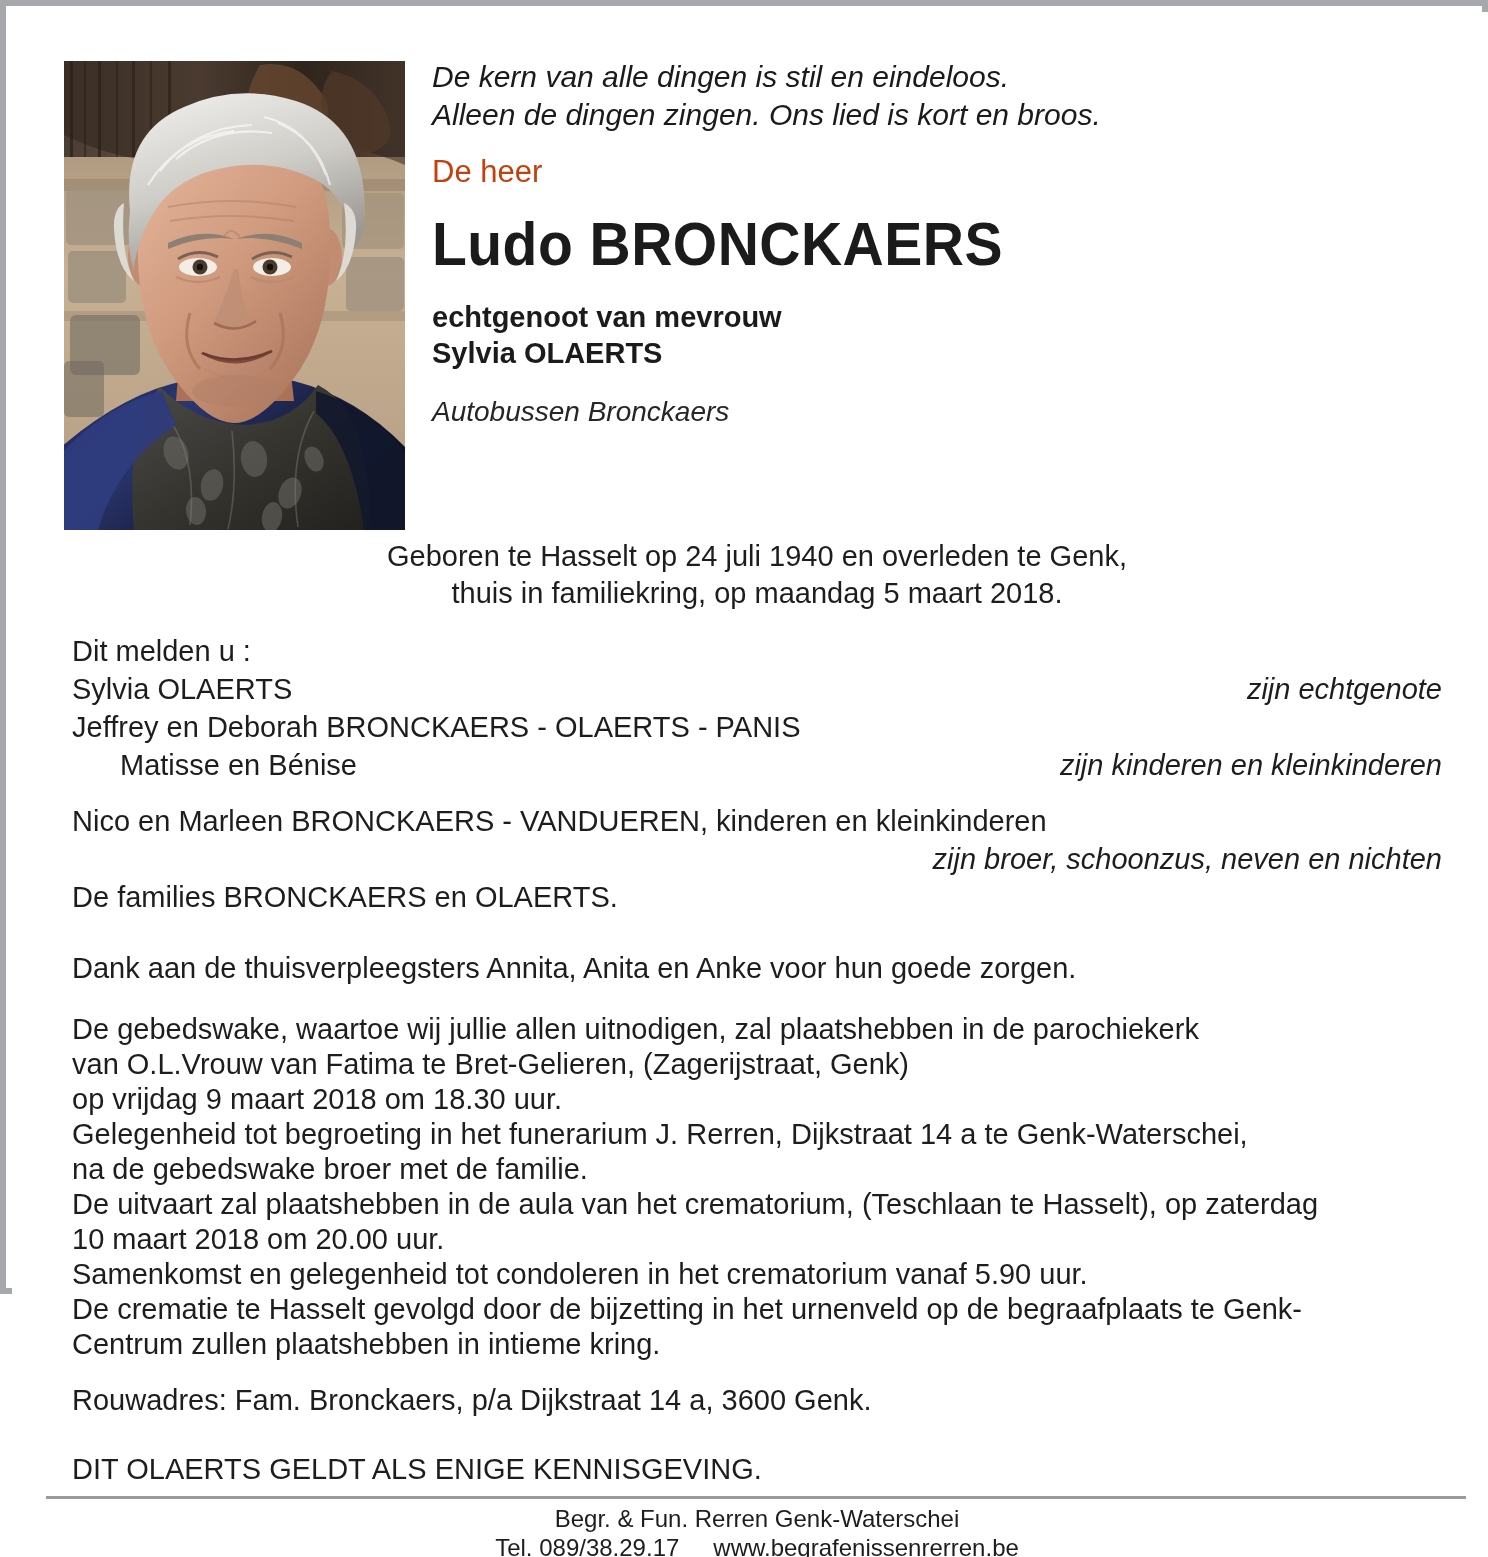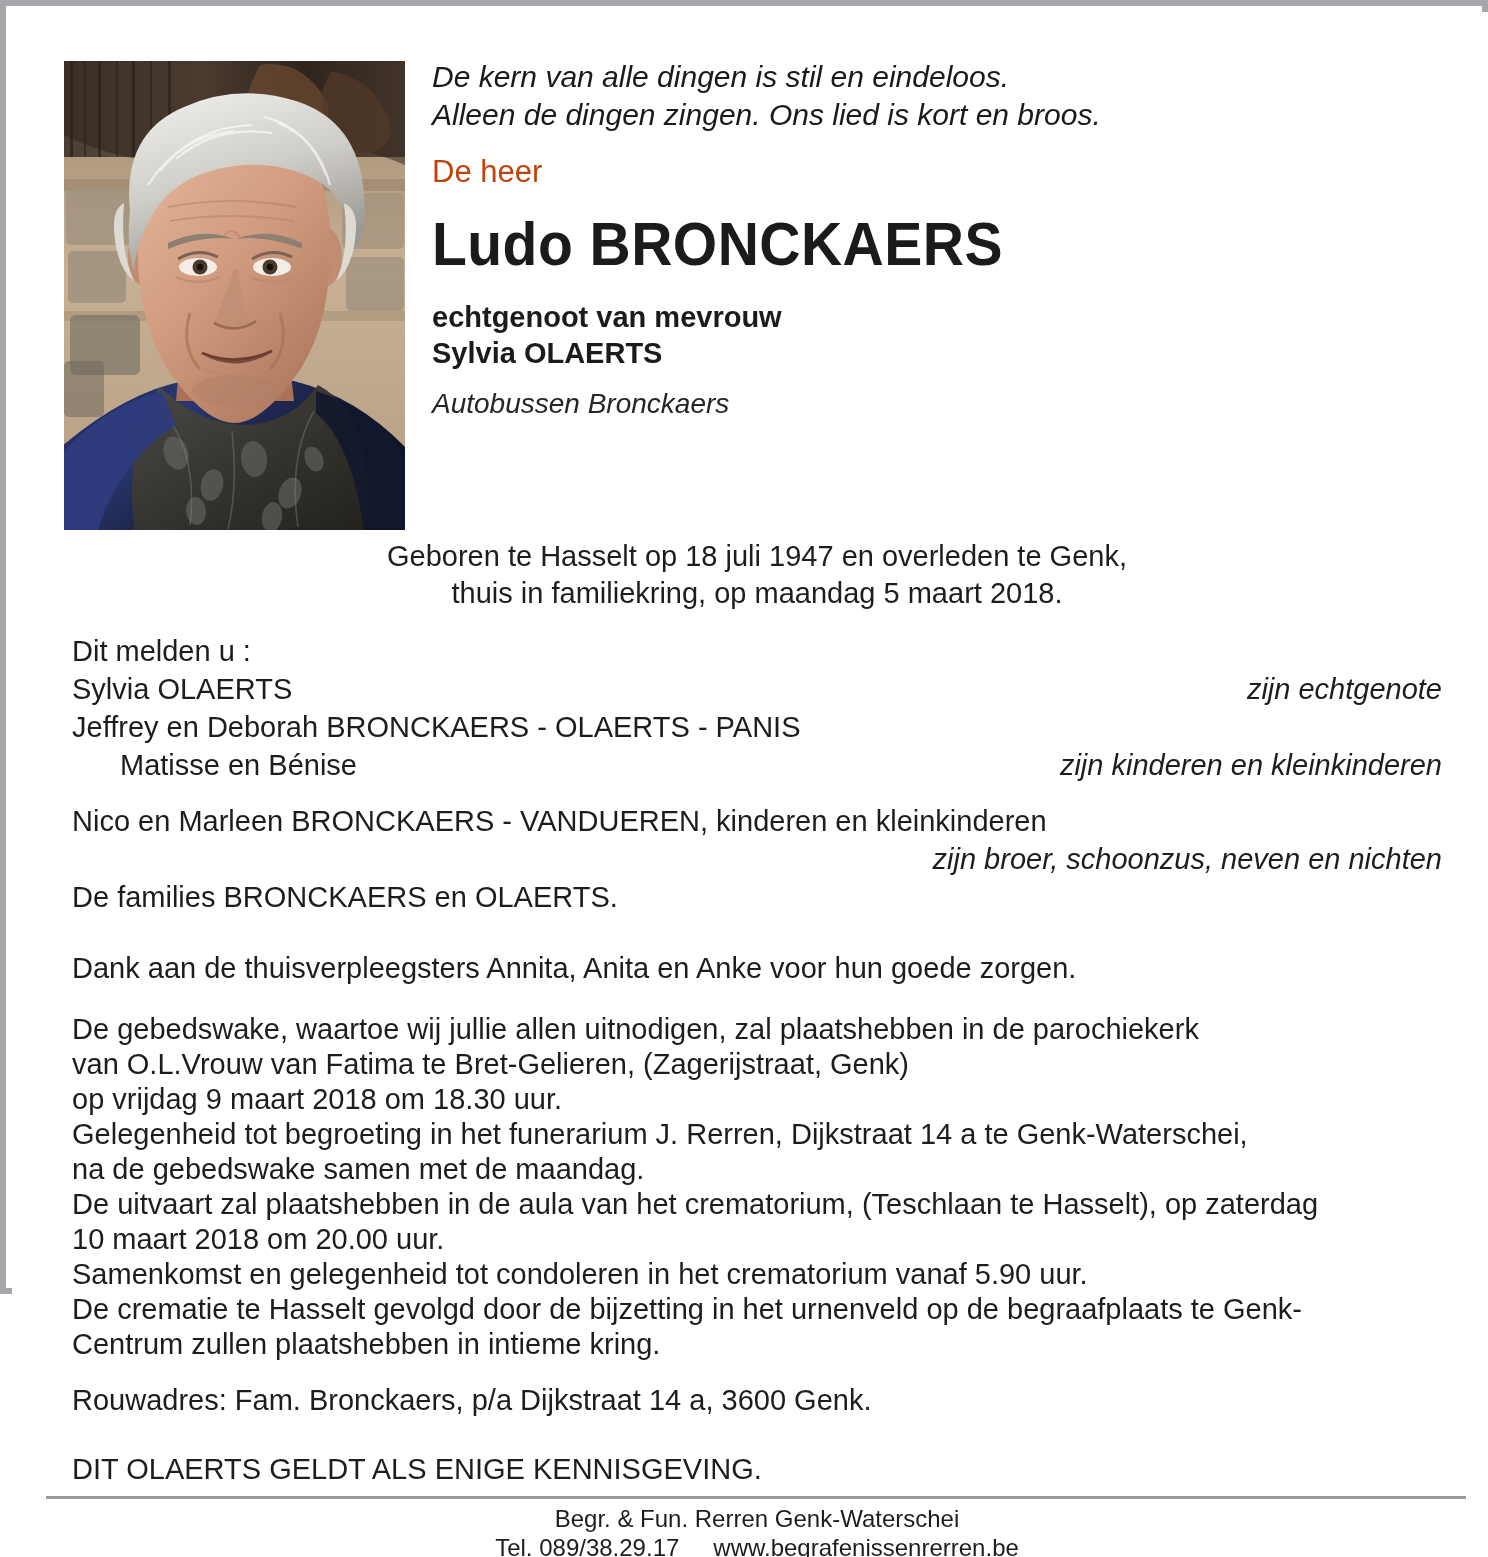--- a/index.html
+++ b/index.html
@@ -81,21 +81,21 @@
     font-weight: bold;
     font-size: 29px;
     line-height: 36px;
     color: #1b1b1b;
   }
   #spouse-block { margin-top: 22px; }
   #occupation {
     font-style: italic;
     font-size: 28px;
     line-height: 34px;
-    margin-top: 16px;
+    margin-top: 24px;
     color: #262626;
   }
 
   
   #birthdeath {
     position: absolute;
     left: 60px;
     top: 526px;
     width: 1370px;
     text-align: center;
@@ -343,21 +343,21 @@
       <div id="de-heer">De heer</div>
       <div id="deceased-name">Ludo BRONCKAERS</div>
       <div id="spouse-block">
         <div class="spouse-line">echtgenoot van mevrouw</div>
         <div class="spouse-line">Sylvia OLAERTS</div>
       </div>
       <div id="occupation">Autobussen Bronckaers</div>
     </div>
 
     <div id="birthdeath">
-      <div class="bd-line">Geboren te Hasselt op 18 juli 1947 en overleden te Genk,</div>
+      <div class="bd-line">Geboren te Hasselt op 24 juli 1940 en overleden te Genk,</div>
       <div class="bd-line">thuis in familiekring, op maandag 5 maart 2018.</div>
     </div>
 
     <div id="announce">
       <div class="ann-row">
         <div class="ann-left">Dit melden u :</div>
       </div>
       <div class="ann-row">
         <div class="ann-left">Sylvia OLAERTS</div>
         <div class="ann-right">zijn echtgenote</div>
@@ -381,21 +381,21 @@
     </div>
 
     <div id="families-line">De families BRONCKAERS en OLAERTS.</div>
     <div id="thanks-line">Dank aan de thuisverpleegsters Annita, Anita en Anke voor hun goede zorgen.</div>
 
     <div id="service">
       <div class="svc-line">De gebedswake, waartoe wij jullie allen uitnodigen, zal plaatshebben in de parochiekerk</div>
       <div class="svc-line">van O.L.Vrouw van Fatima te Bret-Gelieren, (Zagerijstraat, Genk)</div>
       <div class="svc-line">op vrijdag 9 maart 2018 om 18.30 uur.</div>
       <div class="svc-line">Gelegenheid tot begroeting in het funerarium J. Rerren, Dijkstraat 14 a te Genk-Waterschei,</div>
-      <div class="svc-line">na de gebedswake samen met de maandag.</div>
+      <div class="svc-line">na de gebedswake broer met de familie.</div>
       <div class="svc-line">De uitvaart zal plaatshebben in de aula van het crematorium, (Teschlaan te Hasselt), op zaterdag</div>
       <div class="svc-line">10 maart 2018 om 20.00 uur.</div>
       <div class="svc-line">Samenkomst en gelegenheid tot condoleren in het crematorium vanaf 5.90 uur.</div>
       <div class="svc-line">De crematie te Hasselt gevolgd door de bijzetting in het urnenveld op de begraafplaats te Genk-</div>
       <div class="svc-line">Centrum zullen plaatshebben in intieme kring.</div>
     </div>
 
     <div id="mourning-address">Rouwadres: Fam. Bronckaers, p/a Dijkstraat 14 a, 3600 Genk.</div>
     <div id="notice-line">DIT OLAERTS GELDT ALS ENIGE KENNISGEVING.</div>
 

